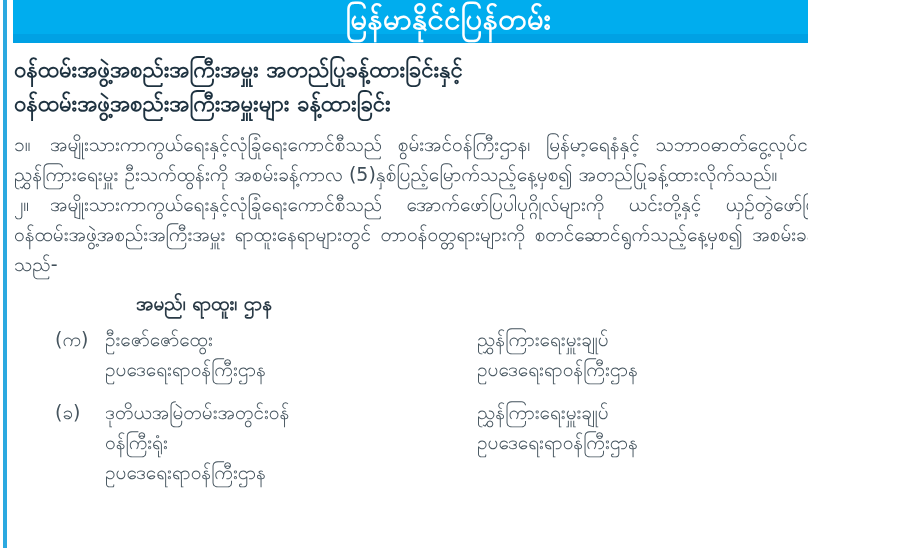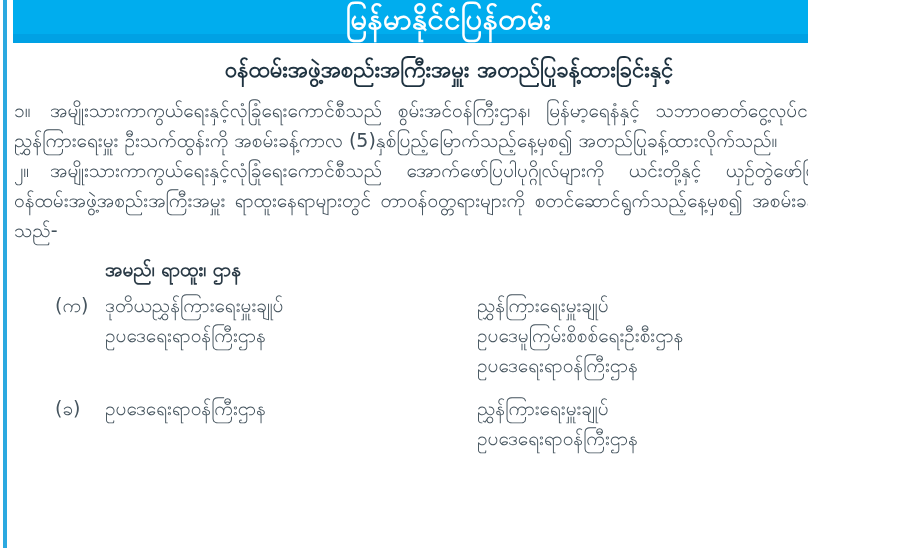--- a/index.html
+++ b/index.html
@@ -48,21 +48,21 @@
     padding-bottom: 4px;
   }
 
   .content {
     position: absolute;
     left: 14px;
     top: 43px;
     width: 870px;
   }
   .doc-heading {
-    text-align: center;
+    text-align: left;
     font-size: 22px;
     font-weight: bold;
     color: #1E3240;
     line-height: 34px;
   }
   .doc-heading.first { margin-top: 10px; }
 
   .para {
     margin-top: 8px;
     font-size: 19px;
@@ -78,20 +78,21 @@
 
   .tbl-headers {
     display: grid;
     grid-template-columns: 50px 372px 1fr;
     padding-left: 41px;
     margin-top: 9px;
     font-size: 19px;
     font-weight: bold;
     color: #2A3A46;
     line-height: 30px;
+    gap: 31px;
   }
   .tbl-row {
     display: grid;
     grid-template-columns: 50px 372px 1fr;
     padding-left: 41px;
     font-size: 19px;
     color: #46555F;
     line-height: 30px;
   }
   .tbl-row.first { margin-top: 6px; }
@@ -107,50 +108,52 @@
   <div class="v-border left"></div>
   <div class="v-border right"></div>
 
   <div class="banner">
     <span class="banner-title">မြန်မာနိုင်ငံပြန်တမ်း</span>
   </div>
 
   <div class="content">
 
     <div class="doc-heading first">ဝန်ထမ်းအဖွဲ့အစည်းအကြီးအမှူး အတည်ပြုခန့်ထားခြင်းနှင့်</div>
+    <div class="doc-heading">ဝန်ထမ်းအဖွဲ့အစည်းအကြီးအမှူးများ ခန့်ထားခြင်း</div>
 
     <div class="para">
       <span class="para-num">၁။</span><span>အမျိုးသားကာကွယ်ရေးနှင့်လုံခြုံရေးကောင်စီသည် စွမ်းအင်ဝန်ကြီးဌာန၊ မြန်မာ့ရေနံနှင့် သဘာဝဓာတ်ငွေ့လုပ်ငန်းဦးဆောင် ညွှန်ကြားရေးမှူး ဦးသက်ထွန်းကို အစမ်းခန့်ကာလ (5)နှစ်ပြည့်မြောက်သည့်နေ့မှစ၍ အတည်ပြုခန့်ထားလိုက်သည်။</span>
     </div>
 
     <div class="para">
       <span class="para-num">၂။</span><span>အမျိုးသားကာကွယ်ရေးနှင့်လုံခြုံရေးကောင်စီသည် အောက်ဖော်ပြပါပုဂ္ဂိုလ်များကို ယင်းတို့နှင့် ယှဉ်တွဲဖော်ပြထားသည့် ဝန်ထမ်းအဖွဲ့အစည်းအကြီးအမှူး ရာထူးနေရာများတွင် တာဝန်ဝတ္တရားများကို စတင်ဆောင်ရွက်သည့်နေ့မှစ၍ အစမ်းခန့်ထားလိုက်သည်-</span>
     </div>
 
     <div class="tbl-headers">
       <span></span>
       <span>အမည်၊ ရာထူး၊ ဌာန</span>
     </div>
 
     <div class="tbl-row first">
       <span class="row-label">(က)</span>
       <span>
-        <span class="cell-line">ဒုတိယညွှန်ကြားရေးမှူးချုပ်</span>
+        <span class="cell-line">ဦးဇော်ဇော်ထွေး</span>
         <span class="cell-line">ဥပဒေရေးရာဝန်ကြီးဌာန</span>
       </span>
       <span>
         <span class="cell-line">ညွှန်ကြားရေးမှူးချုပ်</span>
-        <span class="cell-line">ဥပဒေမူကြမ်းစိစစ်ရေးဦးစီးဌာန</span>
         <span class="cell-line">ဥပဒေရေးရာဝန်ကြီးဌာန</span>
       </span>
     </div>
 
     <div class="tbl-row second">
       <span class="row-label">(ခ)</span>
       <span>
+        <span class="cell-line">ဒုတိယအမြဲတမ်းအတွင်းဝန်</span>
+        <span class="cell-line">ဝန်ကြီးရုံး</span>
         <span class="cell-line">ဥပဒေရေးရာဝန်ကြီးဌာန</span>
       </span>
       <span>
         <span class="cell-line">ညွှန်ကြားရေးမှူးချုပ်</span>
         <span class="cell-line">ဥပဒေရေးရာဝန်ကြီးဌာန</span>
       </span>
     </div>
 
   </div>
 </div>

